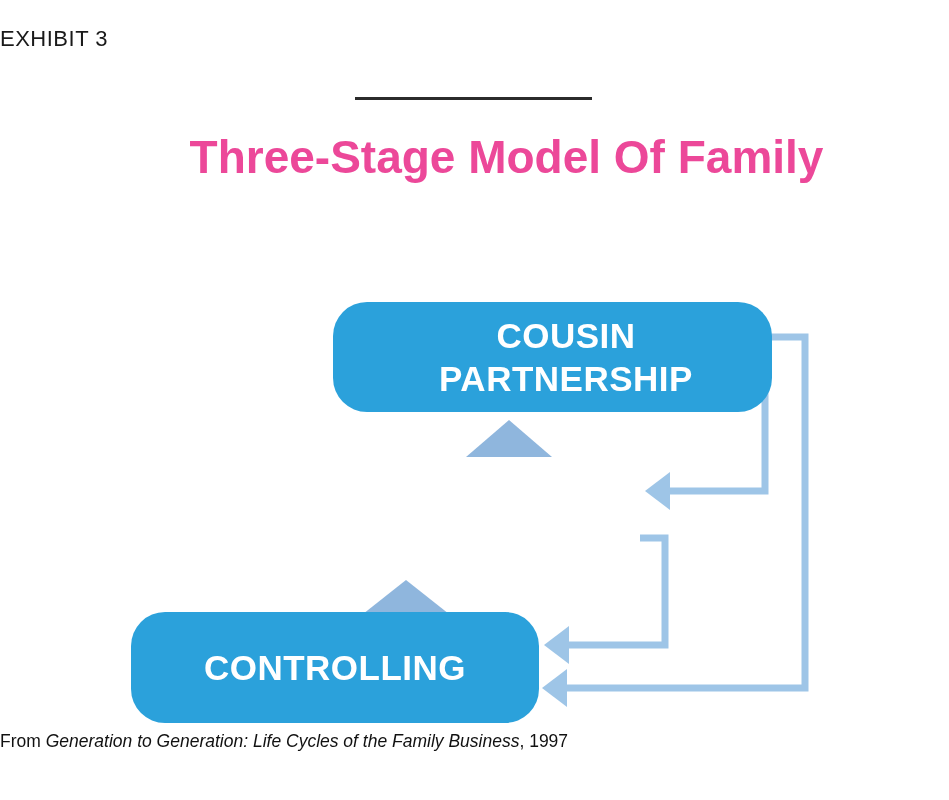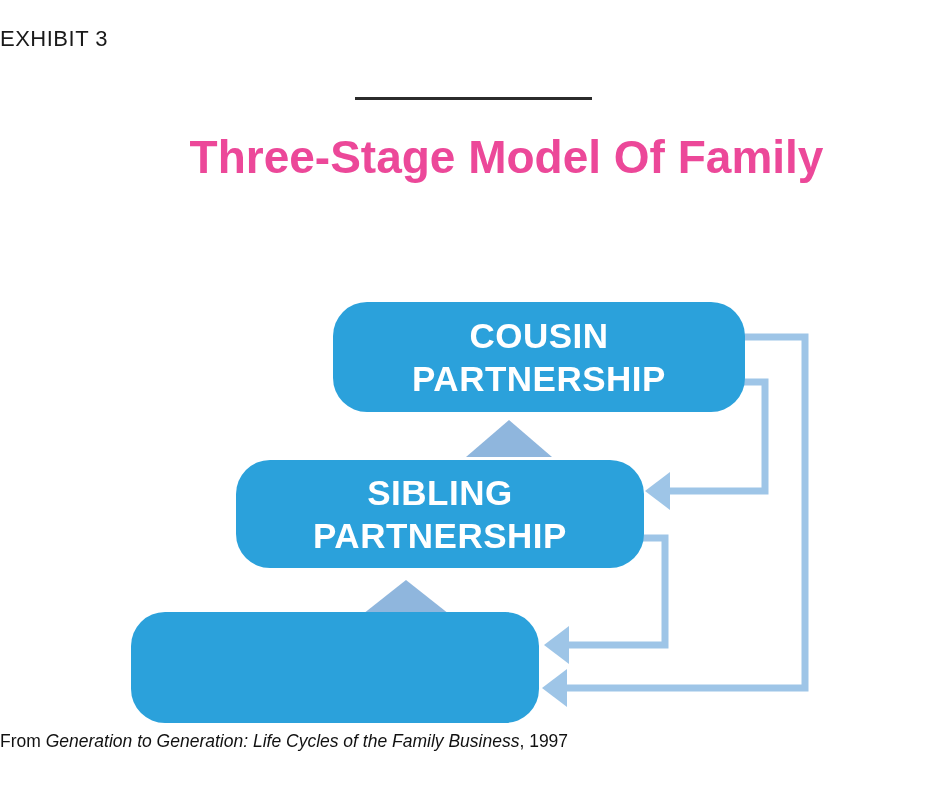--- a/index.html
+++ b/index.html
@@ -63,21 +63,21 @@
     flex-direction: column;
     align-items: center;
     justify-content: center;
     color: #ffffff;
     font-weight: bold;
     font-size: 35px;
     line-height: 43px;
     letter-spacing: 0.5px;
     text-align: center;
   }
-  .stage-cousin      { left: 333px; top: 302px; width: 412px; height: 110px; }
+  .stage-cousin      { left: 333px; top: 302px; width: 412px; height: 110px; padding-left: 27px; }
   .stage-sibling     { left: 236px; top: 460px; width: 408px; height: 108px; }
   .stage-controlling { left: 131px; top: 612px; width: 408px; height: 111px; }
   .caption {
     position: absolute;
     top: 731px;
     left: 0;
     width: 100%;
     font-size: 17.5px;
     color: #111111;
   }
@@ -109,23 +109,20 @@
 
     <path d="M 640 538 H 665 V 645 H 569" fill="none" stroke="#9EC5E7" stroke-width="7"></path>
     <polygon points="544,645 569,626 569,664" fill="#9EC5E7"></polygon>
   </svg>
 
   <div class="stage-box stage-cousin">
     <span>COUSIN</span>
     <span>PARTNERSHIP</span>
   </div>
 
-  <div class="stage-box stage-sibling">
-    <span>SIBLING</span>
-    <span>PARTNERSHIP</span>
-  </div>
 
   <div class="stage-box stage-controlling">
+    <span>CONTROLLING</span>
   </div>
 
   <div class="caption"><span>From </span><span class="book">Generation to Generation: Life Cycles of the Family Business</span><span>, 1997</span></div>
 
 </div>
 
 </body></html>

